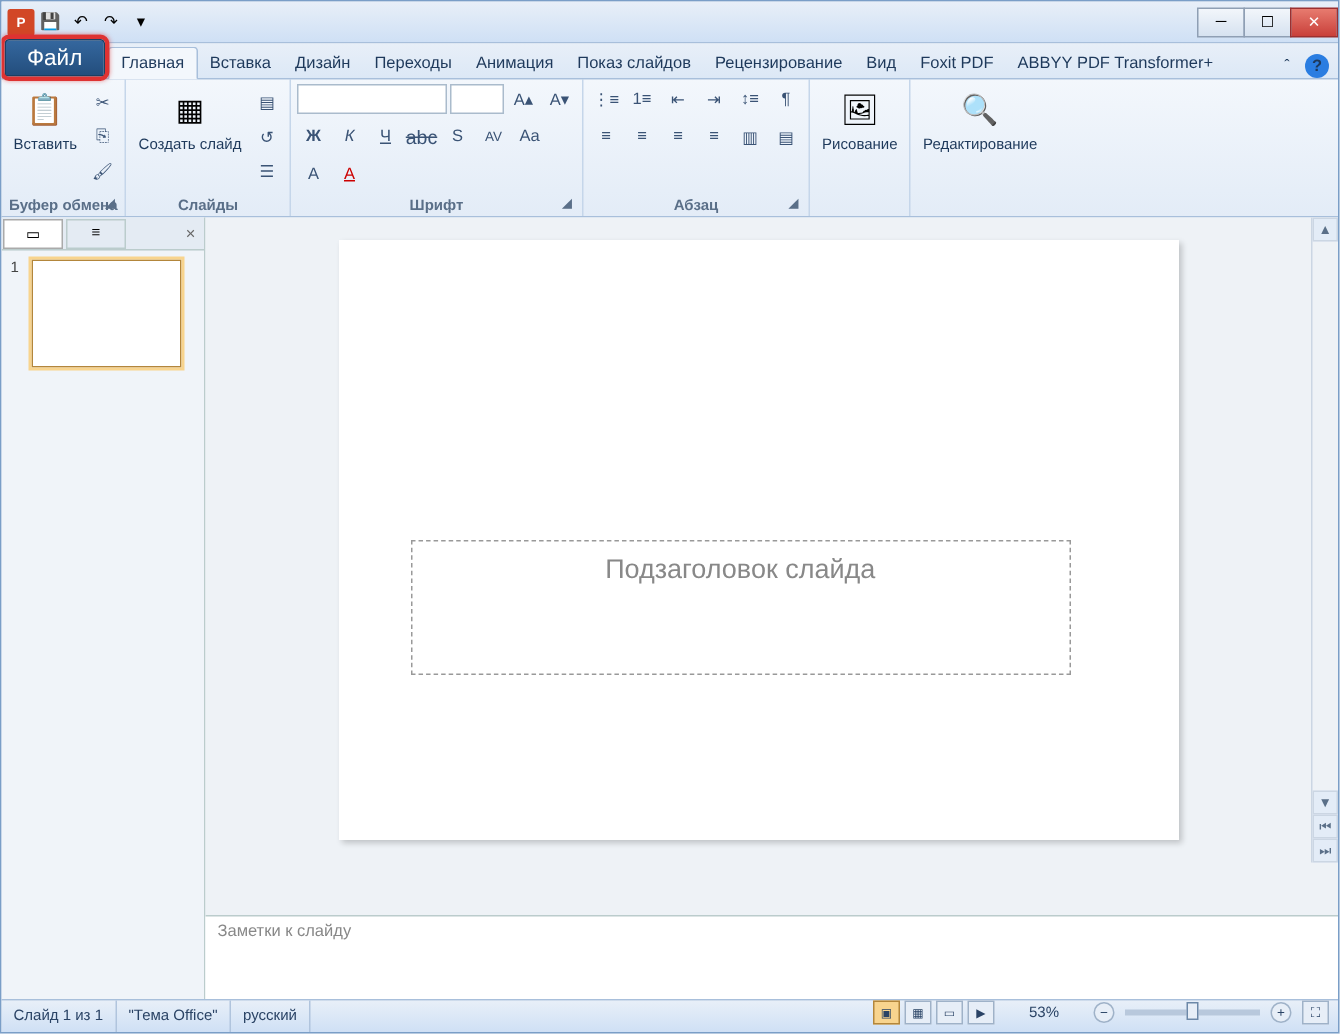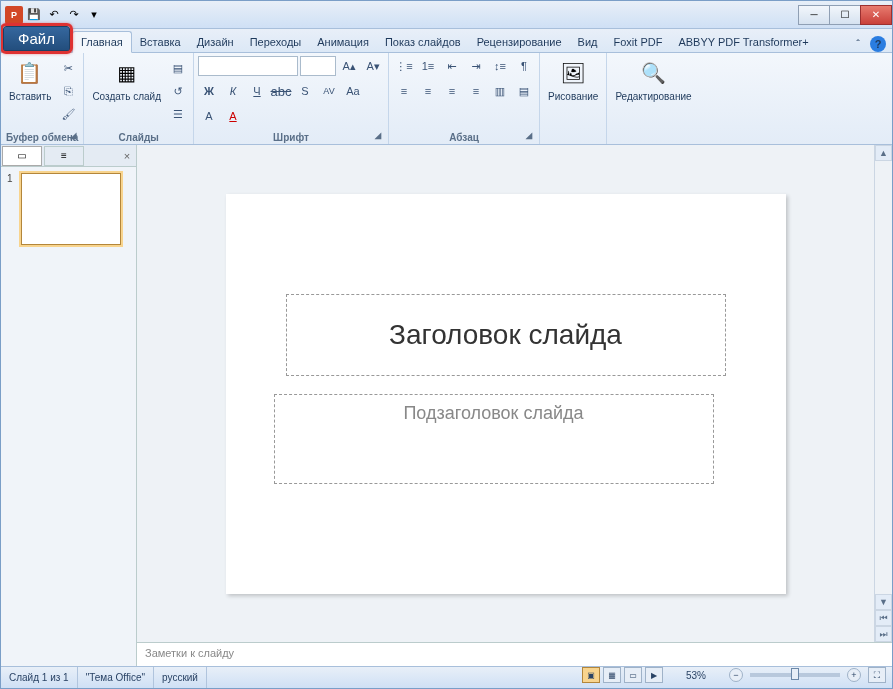--- a/index.html
+++ b/index.html
@@ -56,21 +56,21 @@
 .editor { flex:1; background:#eef2f6; display:flex; flex-direction:column; position:relative; min-width:0; }
 .canvas-area { flex:1; display:flex; align-items:center; justify-content:center; overflow:auto; position:relative; }
 .slide { width:560px; height:400px; background:#fff; box-shadow:2px 2px 4px rgba(0,0,0,.2); position:relative; }
 .placeholder { position:absolute; border:1px dashed #999; display:flex; align-items:center; justify-content:center; text-align:center; }
 .ph-title { left:60px; top:100px; width:440px; height:82px; font-size:28px; color:#333; }
 .ph-sub { left:48px; top:200px; width:440px; height:90px; font-size:18px; color:#888; align-items:flex-start; padding-top:8px; }
 .vscroll { width:18px; background:#eef2f6; border-left:1px solid #cbd6e3; display:flex; flex-direction:column; }
 .vscroll .sbtn { height:16px; display:flex; align-items:center; justify-content:center; font-size:9px; color:#5a6f88; cursor:pointer; background:#e3ecf7; border:1px solid #cbd6e3; }
 .vscroll .strack { flex:1; }
 
-.notes { height:24px; border-top:1px solid #bcc; background:#fff; padding:4px 8px; font-size:11px; color:#888; }
+.notes { height:56px; border-top:1px solid #bcc; background:#fff; padding:4px 8px; font-size:11px; color:#888;margin-top:35px; }
 
 
 .statusbar { height:22px; background:linear-gradient(#e8eff8,#cfe0f5); border-top:1px solid #a8bfdb; display:flex; align-items:flex-start; font-size:10px; color:#2a4365; }
 .status-seg { padding:0 8px; border-right:1px solid #b0c4dd; height:100%; display:flex; align-items:center; }
 .status-right { margin-left:auto; display:flex; align-items:center; gap:3px; padding:0 6px; }
 .viewbtn { width:18px; height:16px; border:1px solid #9fb2c8; background:#e7eef7; display:flex; align-items:center; justify-content:center; font-size:8px; cursor:pointer; }
 .viewbtn.active { background:#f8d48e; border-color:#b3863b; }
 .zoom-track { width:90px; height:4px; background:#b8c8dc; position:relative; margin:0 4px; }
 .zoom-thumb { position:absolute; width:8px; height:12px; background:#e7eef7; border:1px solid #6c88a8; top:-5px; left:41px; }
 .zbtn { width:14px; height:14px; border:1px solid #9fb2c8; border-radius:50%; display:flex; align-items:center; justify-content:center; font-size:9px; cursor:pointer; background:#e7eef7; }
@@ -227,21 +227,20 @@
         <div class="thumb-num">1</div>
         <div class="thumb"></div>
       </div>
     </div>
   </div>
 
   <div class="editor">
     <div style="flex:1; display:flex; min-height:0;">
       <div class="canvas-area">
         <div class="slide">
-          <div class="placeholder ph-title">Заголовок слайда</div>
           <div class="placeholder ph-sub">Подзаголовок слайда</div>
         </div>
       </div>
       <div class="vscroll">
         <div class="sbtn">▲</div>
         <div class="strack"></div>
         <div class="sbtn">▼</div>
         <div class="sbtn">⏮</div>
         <div class="sbtn">⏭</div>
       </div>

